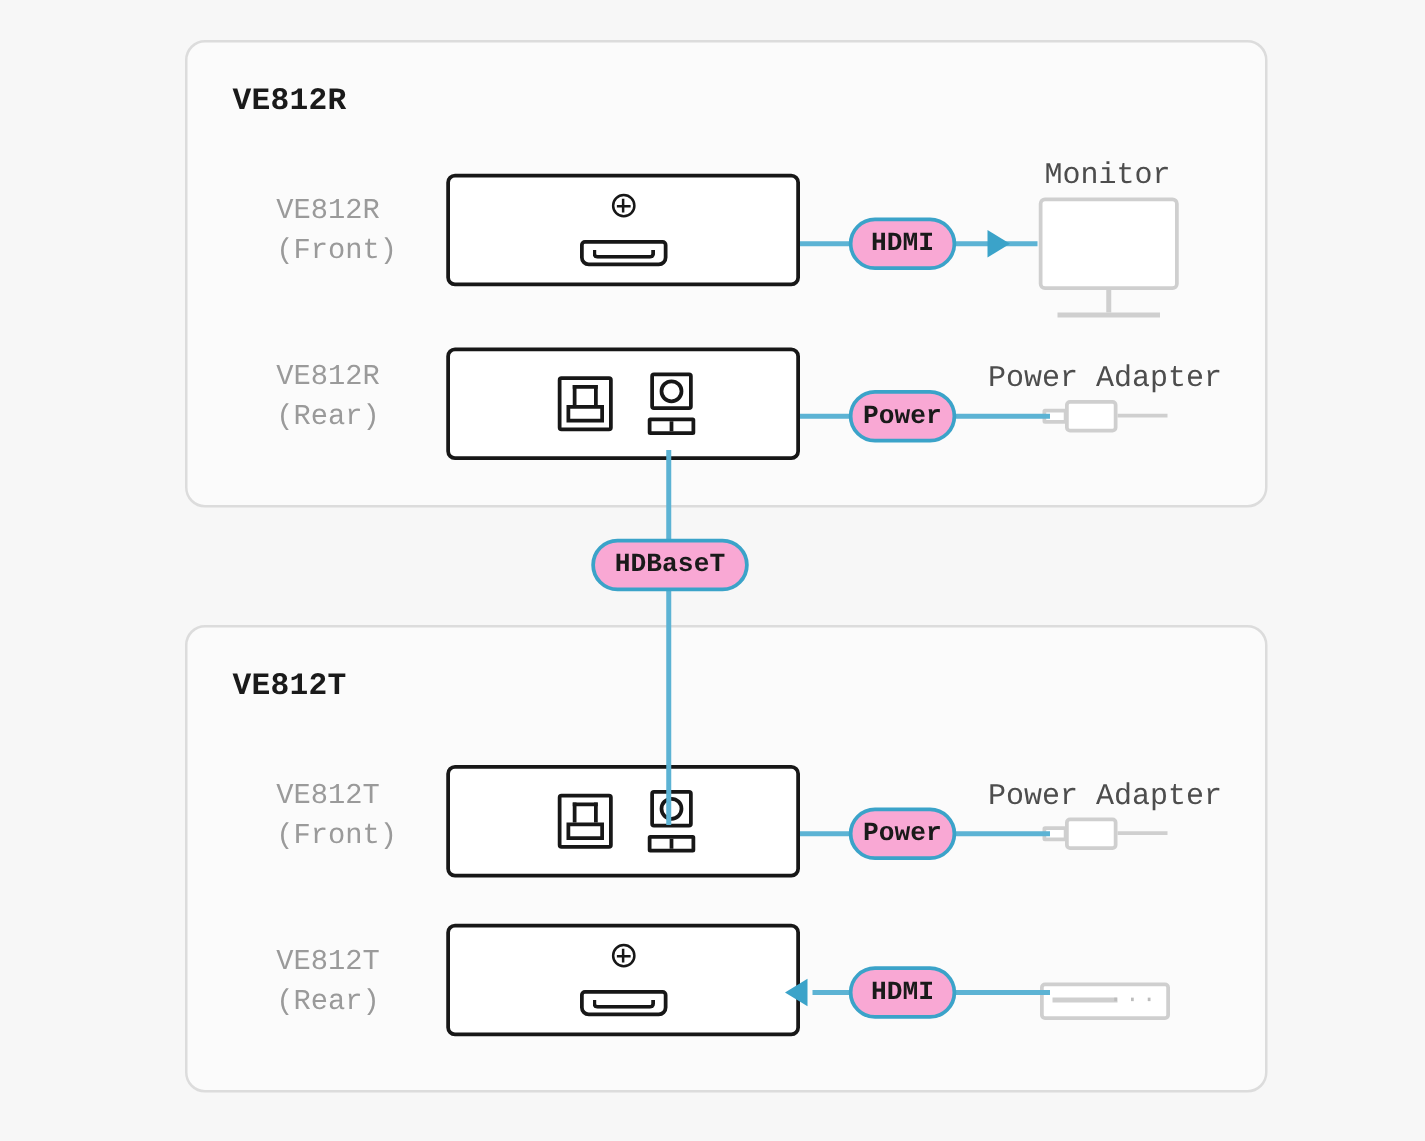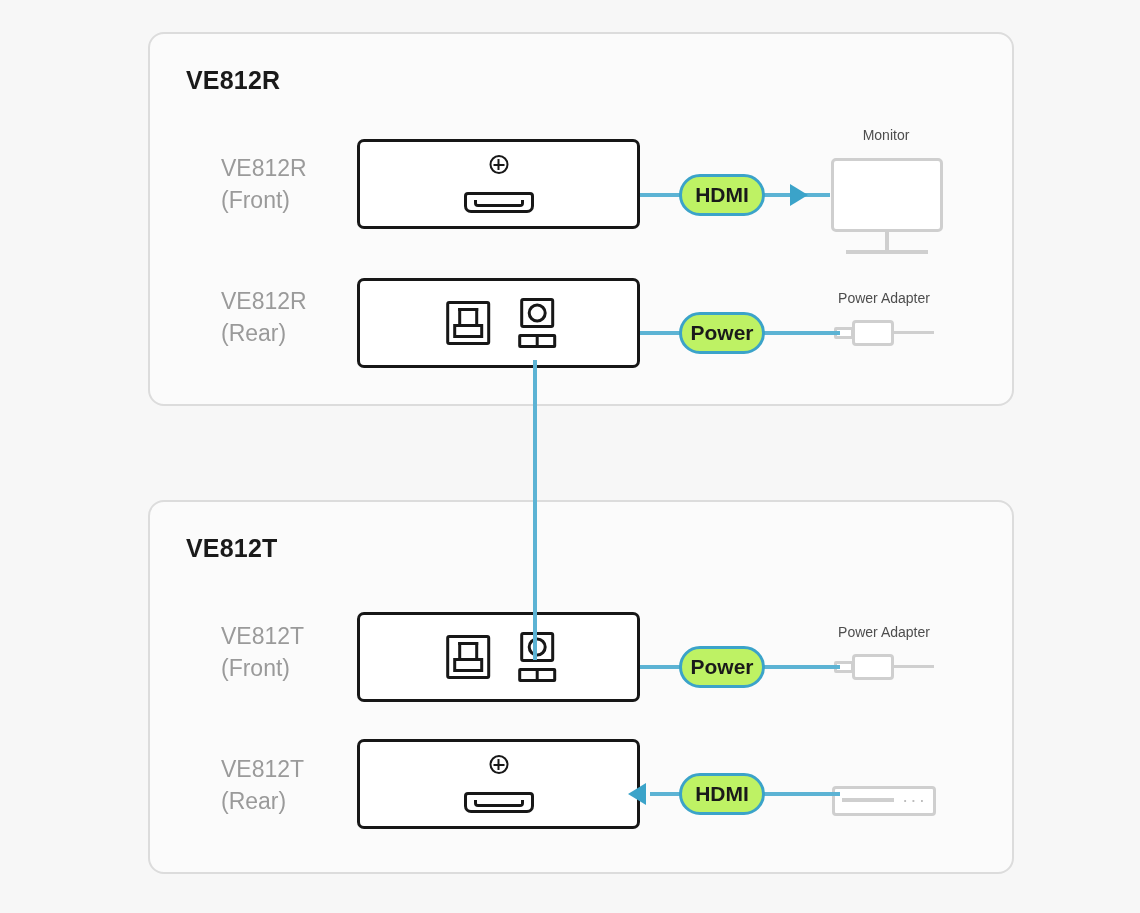--- a/index.html
+++ b/index.html
@@ -6,21 +6,21 @@
   html, body { margin: 0; padding: 0; }
   body {
     width: 1140px;
     height: 913px;
     background: #f7f7f7;
     font-family: "Liberation Sans", sans-serif;
     position: relative;
     overflow: hidden;
   }
 
-  .stage { position: absolute; inset: 0; }
+  .stage { position: absolute; inset: 0; font-family: Liberation Mono, monospace; }
 
   
   .group {
     position: absolute;
     border: 2px solid #dcdcdc;
     border-radius: 16px;
     background: #fbfbfb;
   }
   #group-ve812r { left: 148px; top: 32px; width: 866px; height: 374px; }
   #group-ve812t { left: 148px; top: 500px; width: 866px; height: 374px; }
@@ -168,21 +168,21 @@
     width: 3px;
     background: #171717;
     transform: translateX(-50%);
   }
 
   
   .pill {
     position: absolute;
     border: 3px solid #3ba3c9;
     border-radius: 999px;
-    background: #bef264;
+    background: #f9a8d4;
     color: #1a1a1a;
     font-size: 21px;
     font-weight: bold;
     display: flex;
     align-items: center;
     justify-content: center;
     height: 42px;
     z-index: 6;
   }
 
@@ -206,21 +206,21 @@
     border-bottom: 11px solid transparent;
     z-index: 3;
   }
   .arrow-right { border-left: 18px solid #3ba3c9; }
   .arrow-left  { border-right: 18px solid #3ba3c9; }
 
   
   .periph-label {
     position: absolute;
     color: #4d4d4d;
-    font-size: 14px;
+    font-size: 24px;
     text-align: center;
     white-space: nowrap;
   }
 
   
   .monitor { position: absolute; width: 112px; height: 100px; }
   .monitor .screen {
     position: absolute; left: 0; top: 0;
     width: 112px; height: 74px;
     border: 3px solid #cfcfcf;
@@ -319,20 +319,21 @@
   <div class="pill" style="left:679px; top:312px; width:86px;">Power</div>
 
   <div class="periph-label" style="left:784px; top:290px; width:200px;">Power Adapter</div>
   <div class="adapter" style="left:834px; top:318px;">
     <div class="tip"></div>
     <div class="brick"></div>
     <div class="wire"></div>
   </div>
 
   <div class="cable-v" style="left:533px; top:360px; height:300px;"></div>
+  <div class="pill" style="left:473px; top:431px; width:126px;">HDBaseT</div>
 
   <div class="group" id="group-ve812t">
     <div class="group-title">VE812T</div>
   </div>
 
   <div class="dev-label" style="left:221px; top:620px;">
     <div>VE812T</div>
     <div>(Front)</div>
   </div>
 

